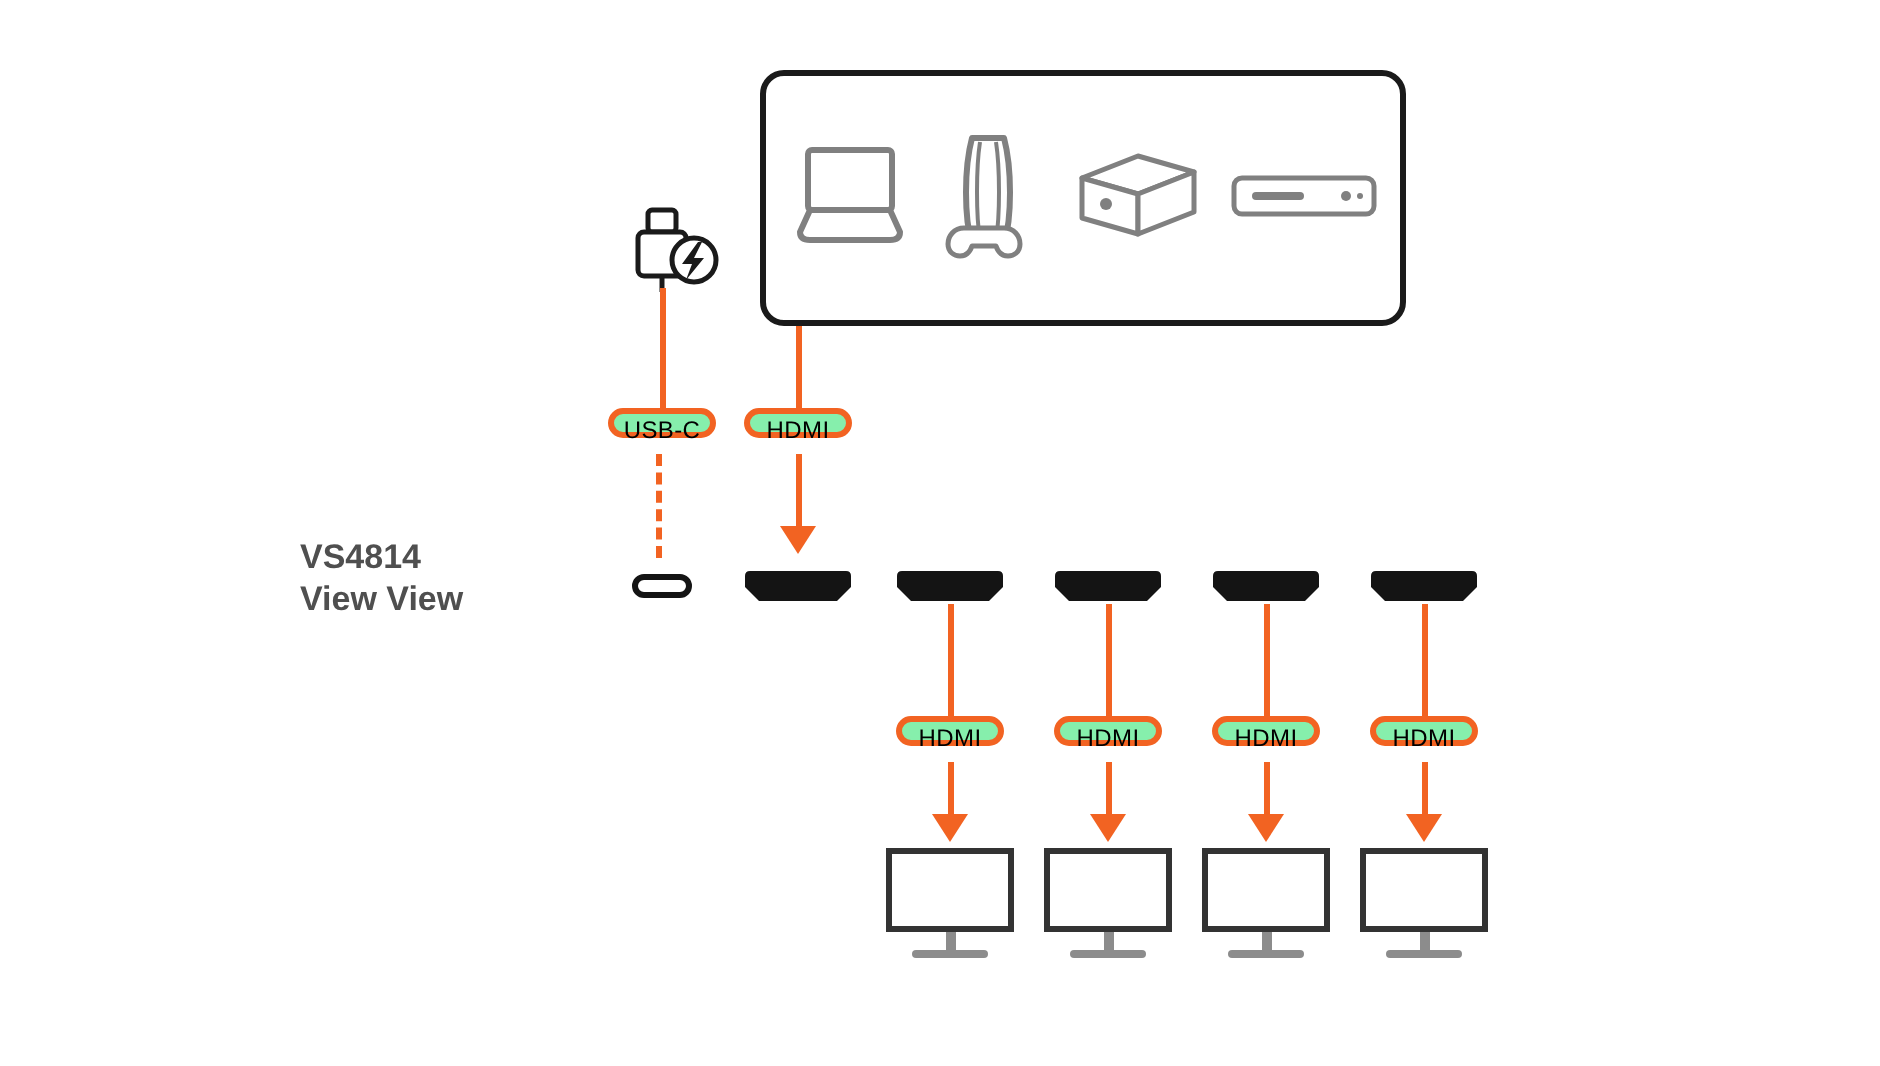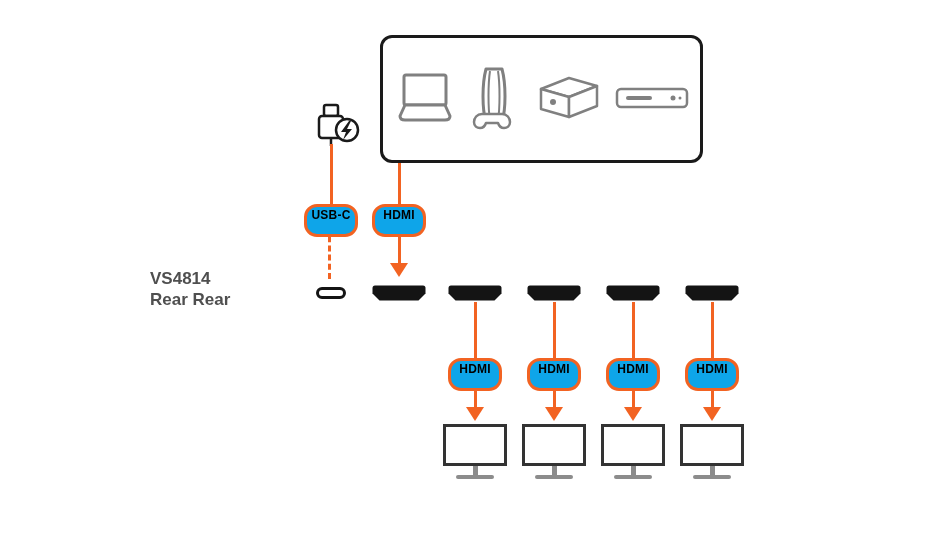--- a/index.html
+++ b/index.html
@@ -8,23 +8,23 @@
             font-family:"Liberation Sans", sans-serif; }
 
   .title { position:absolute; left:150px; top:268px; font-size:17px; font-weight:bold;
            color:#4f4f4f; line-height:21px; }
 
   .source-box { position:absolute; left:380px; top:35px; width:323px; height:128px;
                 border:3px solid #1a1a1a; border-radius:12px; box-sizing:border-box;
                 display:flex; align-items:center; justify-content:space-evenly; background:#fff; }
   .icon { display:inline-flex; }
 
-  .pill { position:absolute; width:54px; height:33px; box-sizing:border-box;
-          border:3px solid var(--accent); border-radius:13px; background:#0ea5e9;
-          font-weight:bold; font-size:12px; line-height:17px; text-align:center;
+  .pill { position:absolute; width:54px; height:15px; box-sizing:border-box;
+          border:3px solid var(--accent); border-radius:13px; background:#86efac;
+          font-weight:normal; font-size:12px; line-height:17px; text-align:center;
           color:#000; z-index:3; letter-spacing:0.2px; }
 
   .vline  { position:absolute; width:3px; background:var(--accent); z-index:1; }
   .vdash  { position:absolute; width:0; border-left:3px dashed var(--accent); z-index:1; }
   .arrow-down { position:absolute; width:0; height:0; z-index:2;
                 border-left:9px solid transparent; border-right:9px solid transparent;
                 border-top:14px solid var(--accent); }
 
   .port { position:absolute; z-index:2; line-height:0; }
 
@@ -35,21 +35,21 @@
 
   .adapter { position:absolute; left:311px; top:102px; line-height:0; }
 </style>
 </head>
 <body>
 
 <div class="canvas">
 
   <div class="title">
     <div>VS4814</div>
-    <div>Rear Rear</div>
+    <div>View View</div>
   </div>
 
   <div class="source-box">
     <span class="icon">
       <svg width="62" height="54" viewBox="0 0 62 54">
         <rect x="10" y="3" width="42" height="30" rx="2" fill="#fff" stroke="#808080" stroke-width="3"></rect>
         <path d="M6 44 L11 33 H51 L56 44 Q56 48 51 48 H11 Q6 48 6 44 Z" fill="#fff" stroke="#808080" stroke-width="3" stroke-linejoin="round"></path>
       </svg>
     </span>
     <span class="icon">

